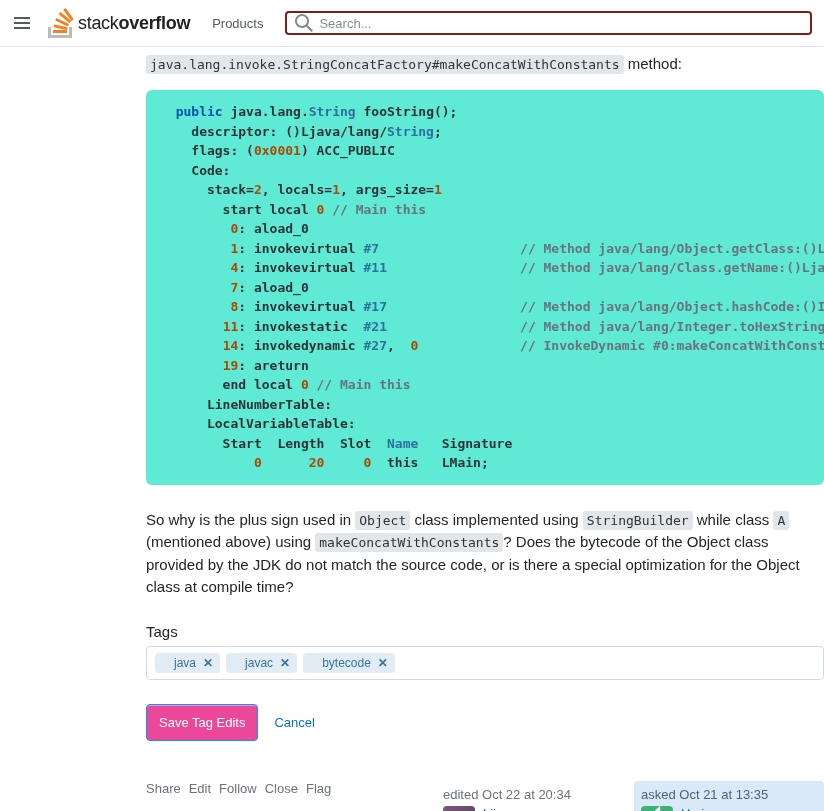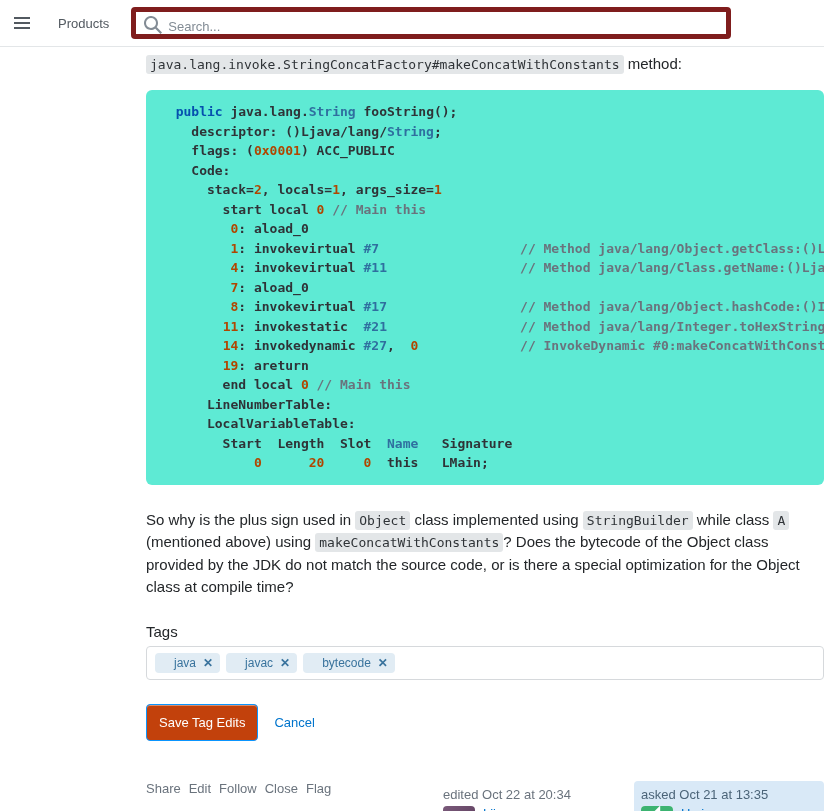--- a/index.html
+++ b/index.html
@@ -5,21 +5,21 @@
 * { box-sizing: border-box; margin: 0; padding: 0; }
 body { font-family: -apple-system, BlinkMacSystemFont, "Segoe UI", Arial, sans-serif; font-size: 13px; color: #232629; background: #fff; }
 .topbar { height: 47px; border-bottom: 1px solid #e3e6e8; display: flex; align-items: center; padding: 0 12px; gap: 12px; }
 .hamburger { width: 24px; height: 24px; display: flex; flex-direction: column; justify-content: center; gap: 3px; cursor: pointer; padding: 0 2px; }
 .hamburger span { height: 2px; background: #525960; width: 16px; }
 .logo { display: flex; align-items: center; gap: 4px; font-size: 18px; }
 .logo-icon svg { display: block; }
 .logo-text { font-weight: 400; color: #222; letter-spacing: -0.3px; }
 .logo-text b { font-weight: 700; }
 .products { font-size: 13px; color: #525960; padding: 6px 10px; cursor: pointer; }
-.searchbox { flex: 1; display: flex; align-items: flex-end; border: 5px solid #7f1d1d; border-radius: 4px; height: 32px; padding: 0 8px; gap: 6px; max-width: 600px; }
+.searchbox { flex: 1; display: flex; align-items: center; border: 2px solid #7f1d1d; border-radius: 4px; height: 24px; padding: 0 8px; gap: 6px; max-width: 600px; }
 .searchbox svg { color: #838c95; }
 .searchbox input { border: none; outline: none; font-size: 13px; flex: 1; color: #3b4045; }
 .searchbox input::placeholder { color: #838c95; }
 .content { max-width: 680px; margin-left: 146px; padding-top: 8px; padding-bottom: 40px; }
 code.inline { font-family: ui-monospace, "SF Mono", Menlo, Consolas, monospace; font-size: 13px; background: #e3e6e8; padding: 2px 4px; border-radius: 3px; color: #2f3337; }
 .method-line { font-size: 15px; color: #232629; margin-bottom: 18px; }
 pre.codeblock { background: #5eead4; border-radius: 6px; padding: 12px 14px; font-family: ui-monospace, "SF Mono", Menlo, Consolas, monospace; font-size: 13px; line-height: 1.5; overflow-x: auto; color: #2f3337; margin-bottom: 24px; font-weight: bold; }
 pre.codeblock::-webkit-scrollbar { height: 10px; }
 pre.codeblock::-webkit-scrollbar-thumb { background: #c8c8c8; border-radius: 5px; }
 pre.codeblock::-webkit-scrollbar-track { background: #f0f0f0; }
@@ -27,21 +27,21 @@
 .type { color: #2f6f9f; }
 .num { color: #b04600; }
 .ref { color: #2f6f9f; }
 .cmt { color: #6a737d; }
 .body-p { font-size: 15px; line-height: 1.5; color: #232629; margin-bottom: 24px; }
 h3.tags-h { font-size: 15px; font-weight: 400; color: #232629; margin-bottom: 6px; }
 .tagbox { border: 1px solid #d6d9dc; border-radius: 4px; padding: 6px 8px; display: flex; gap: 6px; margin-bottom: 24px; }
 .tag { background: #e1ecf4; color: #39739d; border-radius: 4px; padding: 3px 4px 3px 19px; font-size: 12px; display: inline-flex; align-items: center; gap: 4px; cursor: pointer; }
 .tag .x { font-weight: 700; color: #39739d; padding: 0 3px; }
 .btnrow { display: flex; align-items: center; gap: 16px; margin-bottom: 40px; }
-.btn-primary { background: #c2410c; color: #fff; border: 1px solid #0a95ff; border-radius: 4px; padding: 10px 12px; font-size: 13px; cursor: pointer; box-shadow: inset 0 1px 0 0 rgba(255,255,255,.4); }
+.btn-primary { background: #ec4899; color: #fff; border: 1px solid #0a95ff; border-radius: 4px; padding: 10px 12px; font-size: 13px; cursor: pointer; box-shadow: inset 0 1px 0 0 rgba(255,255,255,.4); }
 .btn-cancel { color: #0074cc; font-size: 13px; cursor: pointer; }
 .actions { display: flex; gap: 8px; font-size: 13px; color: #6a737d; align-items: flex-end; }
 .actions span { cursor: pointer; }
 .footerrow { display: flex; justify-content: space-between; align-items: flex-start; gap: 12px; }
 .usercards { display: flex; gap: 8px; }
 .usercard { width: 190px; padding: 6px 7px 7px 7px; border-radius: 4px; font-size: 12px; }
 .usercard.asked { background: #d9e9f7; }
 .ucard-label { color: #6a737d; margin-bottom: 4px; font-size: 13px; }
 .ucard-label.asked { color: #4b6478; }
 .ucard-body { display: flex; gap: 8px; }
@@ -53,20 +53,29 @@
 .uname { color: #0074cc; font-size: 13px; }
 </style>
 </head>
 <body>
 
 <div class="topbar">
   <div class="hamburger">
     <span></span>
       <span></span>
       <span></span>
+  </div>
+  <div class="logo">
+    <span class="logo-icon">
+      <svg width="26" height="30" viewBox="0 0 26 30">
+        <path d="M21 27v-8h3v11H0V19h3v8h18z" fill="#bcbbbb"></path>
+        <path d="M5.4 19.2l13.6 2.8.6-2.8-13.6-2.8-.6 2.8zM7.2 12.6l12.6 5.9 1.2-2.6-12.6-5.9-1.2 2.6zM10.7 6.3L21.4 15l1.8-2.2L12.5 4.1l-1.8 2.2zM17.5 0l-2.3 1.7 8.3 11.2 2.3-1.7L17.5 0zM5 25h14v-3H5v3z" fill="#f48024"></path>
+      </svg>
+    </span>
+    <span class="logo-text"><span>stack</span><b>overflow</b></span>
   </div>
   <div class="products">Products</div>
   <div class="searchbox">
     <svg width="18" height="18" viewBox="0 0 18 18">
         <path fill="#838c95" d="m18 16.5-5.14-5.18h-.35a7 7 0 1 0-1.19 1.19v.35L16.5 18l1.5-1.5ZM12 7A5 5 0 1 1 2 7a5 5 0 0 1 10 0Z"></path>
       </svg>
     <input type="text" placeholder="Search..." style="">
   </div>
 </div>
 

